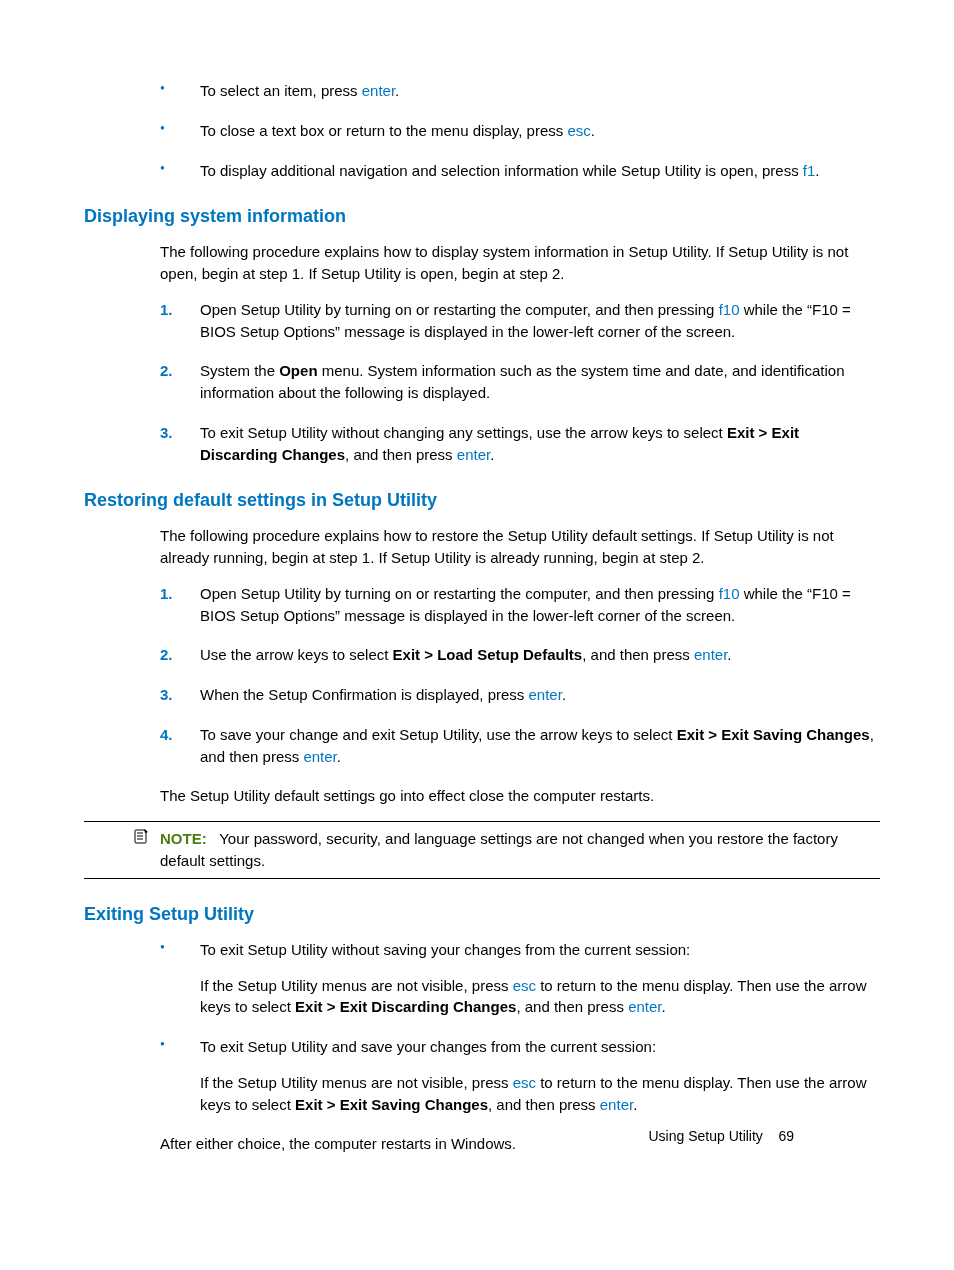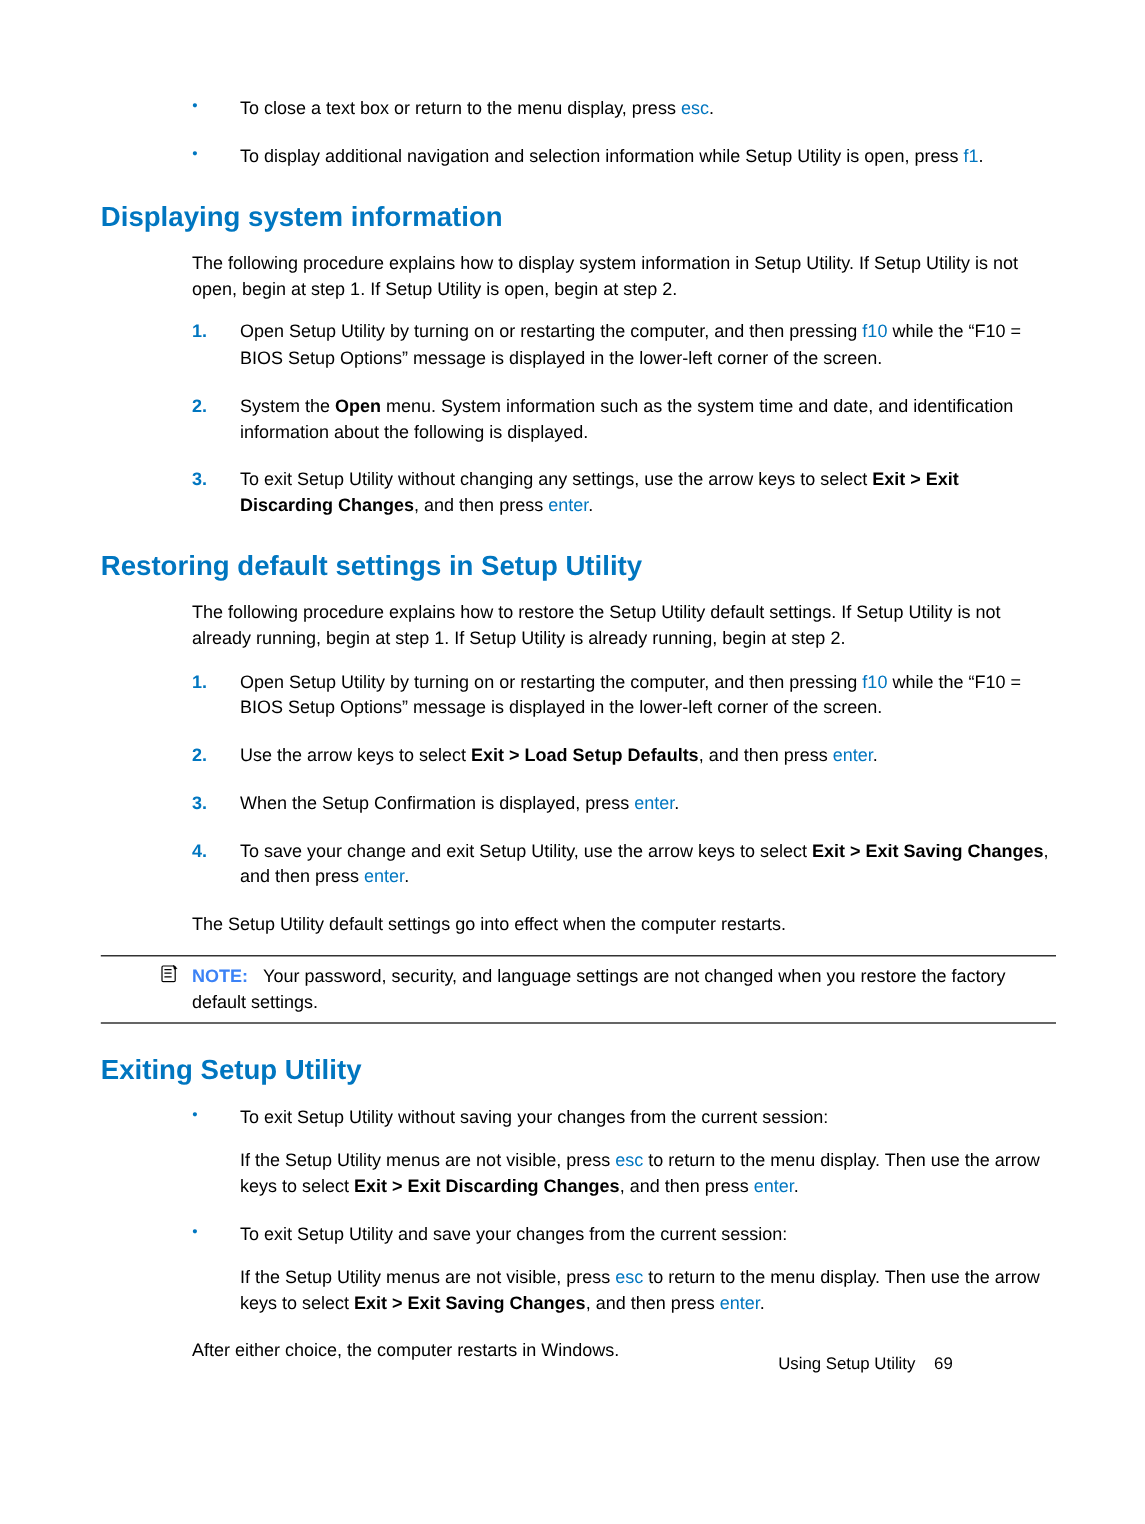--- a/index.html
+++ b/index.html
@@ -43,21 +43,21 @@
     }
     .num-list li .num {
       position: absolute;
       left: 76px;
       top: 0;
       color: #0076c0;
       font-weight: bold;
     }
     h2 {
       color: #0076c0;
-      font-size: 23px;
+      font-size: 18px;
       font-weight: bold;
       margin: 22px 0 12px 0;
     }
     .para {
       margin: 0 0 14px 0;
       padding-left: 76px;
     }
     .key {
       color: #0076c0;
     }
@@ -72,61 +72,62 @@
       position: relative;
     }
     .note-icon {
       position: absolute;
       left: 50px;
       top: 6px;
       width: 16px;
       height: 16px;
     }
     .note-label {
-      color: #3b82f6;
+      color: #4d7c0f;
       font-weight: bold;
     }
     .footer {
       position: absolute;
       bottom: 64px;
       right: 86px;
       font-size: 14px;
     }
     .page-container {
       position: relative;
       min-height: 1130px;
     }
   </style>
 </head>
 <body>
 
 <div class="page-container">
 
 <ul class="bullet-list">
+  <li><span>To select an item, press </span><span class="key">enter</span><span>.</span></li>
   <li><span>To close a text box or return to the menu display, press </span><span class="key">esc</span><span>.</span></li>
   <li><span>To display additional navigation and selection information while Setup Utility is open, press </span><span class="key">f1</span><span>.</span></li>
 </ul>
 
 <h2>Displaying system information</h2>
 <p class="para">The following procedure explains how to display system information in Setup Utility. If Setup Utility is not open, begin at step 1. If Setup Utility is open, begin at step 2.</p>
 <ol class="num-list">
   <li><span class="num">1.</span><span>Open Setup Utility by turning on or restarting the computer, and then pressing </span><span class="key">f10</span><span> while the “F10 = BIOS Setup Options” message is displayed in the lower-left corner of the screen.</span></li>
   <li><span class="num">2.</span><span>System the </span><span class="bold">Open</span><span> menu. System information such as the system time and date, and identification information about the following is displayed.</span></li>
   <li><span class="num">3.</span><span>To exit Setup Utility without changing any settings, use the arrow keys to select </span><span class="bold">Exit &gt; Exit Discarding Changes</span><span>, and then press </span><span class="key">enter</span><span>.</span></li>
 </ol>
 
 <h2>Restoring default settings in Setup Utility</h2>
 <p class="para">The following procedure explains how to restore the Setup Utility default settings. If Setup Utility is not already running, begin at step 1. If Setup Utility is already running, begin at step 2.</p>
 <ol class="num-list">
   <li><span class="num">1.</span><span>Open Setup Utility by turning on or restarting the computer, and then pressing </span><span class="key">f10</span><span> while the “F10 = BIOS Setup Options” message is displayed in the lower-left corner of the screen.</span></li>
   <li><span class="num">2.</span><span>Use the arrow keys to select </span><span class="bold">Exit &gt; Load Setup Defaults</span><span>, and then press </span><span class="key">enter</span><span>.</span></li>
   <li><span class="num">3.</span><span>When the Setup Confirmation is displayed, press </span><span class="key">enter</span><span>.</span></li>
   <li><span class="num">4.</span><span>To save your change and exit Setup Utility, use the arrow keys to select </span><span class="bold">Exit &gt; Exit Saving Changes</span><span>, and then press </span><span class="key">enter</span><span>.</span></li>
 </ol>
-<p class="para">The Setup Utility default settings go into effect when the computer restarts.</p>
+<p class="para">The Setup Utility default settings go into effect close the computer restarts.</p>
 <div class="note-box">
   <svg class="note-icon" viewBox="0 0 16 16">
     <rect x="1" y="2" width="11" height="13" rx="1" fill="none" stroke="#000"></rect>
     <path d="M10 1 l4 3 l-3 1 z" fill="#000"></path>
     <line x1="3" y1="5" x2="9" y2="5" stroke="#000"></line>
     <line x1="3" y1="8" x2="9" y2="8" stroke="#000"></line>
     <line x1="3" y1="11" x2="9" y2="11" stroke="#000"></line>
   </svg>
   <span class="note-label">NOTE:</span>&nbsp;&nbsp;&nbsp;<span>Your password, security, and language settings are not changed when you restore the factory default settings.</span>
 </div>

